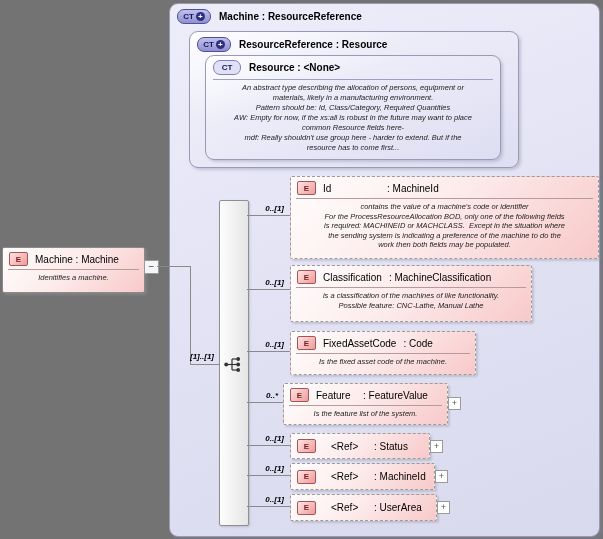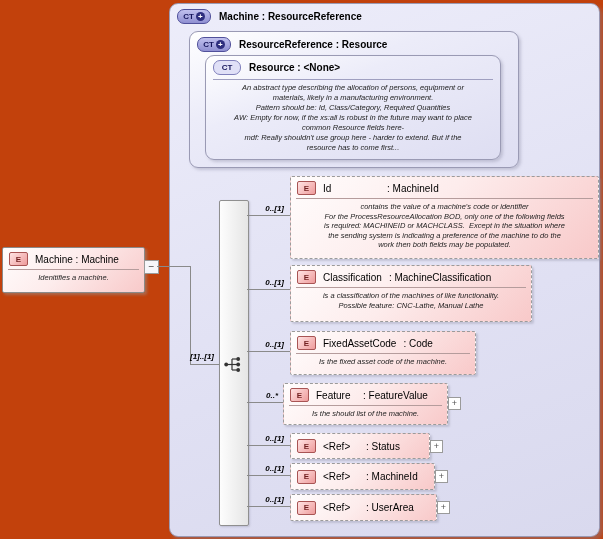--- a/index.html
+++ b/index.html
@@ -1,16 +1,16 @@
 <!DOCTYPE html>
 <html><head>
 <meta charset="utf-8">
 <style>
   html,body{margin:0;padding:0;background:#fff;}
-  .canvas{position:relative;width:603px;height:539px;background:#c2410c;
+  .canvas{position:relative;width:603px;height:539px;background:#737373;
           font-family:"Liberation Sans",sans-serif;overflow:hidden;}
 
   
   .ct-box{position:absolute;border:1px solid #9a9ab4;border-radius:9px;}
   .ct-outer{background:linear-gradient(160deg,#ededfa 0%,#e0e0f3 60%,#d9d9ee 100%);
             box-shadow:3px 3px 4px rgba(130,130,155,.45);}
   .ct-inner{background:linear-gradient(160deg,#ffffff 0%,#ececf9 35%,#dedef2 100%);
             box-shadow:2px 2px 3px rgba(130,130,155,.35);}
   .ct-head{display:flex;align-items:center;gap:8px;padding:5px 0 0 7px;}
   .ct-title{font-weight:bold;font-size:10px;color:#000;white-space:nowrap;}
@@ -27,21 +27,21 @@
   
   .ebox{position:absolute;background:linear-gradient(135deg,#fffdfd 0%,#fdecec 45%,#f8c9c9 100%);
         border:1px dashed #9b9b9b;border-radius:2px;
         box-shadow:2px 2px 2px rgba(140,140,160,.35);}
   .ebox.solid{border:1px solid #8a8a8a;box-shadow:2px 2px 3px rgba(150,150,150,.5);}
   .ehead{display:flex;align-items:center;gap:7px;height:20px;padding:1px 6px 0;}
   .ehead.fill{height:100%;padding:0 6px;}
   .ename,.etype{font-weight:normal;font-size:10px;color:#000;white-space:nowrap;}
   .c0 .ename{min-width:57px;}
   .c3 .ename{min-width:40px;}
-  .c4 .ename,.c5 .ename,.c6 .ename{min-width:36px;}
+  .c4 .ename,.c5 .ename,.c6 .ename{min-width:36px;margin-left:8px;}
   .badge-e{flex:0 0 auto;width:17px;height:12px;
            background:linear-gradient(135deg,#ffe3e3,#ee9b9b);
            border:1px solid #a85454;border-radius:2px;color:#701f1f;font-size:8px;
            font-weight:bold;display:flex;align-items:center;justify-content:center;}
   .esep{border-top:1px solid #b59c9c;margin:0 5px;}
   .esep.blue{border-top:1px solid #9f9fc0;margin:0 7px;}
   .ann{font-style:italic;font-size:7.5px;line-height:9.5px;color:#1c1c1c;
        padding:3px 6px 2px;white-space:pre-wrap;text-align:center;}
   .ann.res{line-height:10px;padding:3px 7px;}
 
@@ -183,21 +183,21 @@
     <div class="ann">Is the fixed asset code of the machine.</div>
   </div>
 
   <div class="ebox c3" style="left:283px;top:383px;width:163px;height:40px;">
     <div class="ehead">
       <span class="badge-e">E</span>
       <span class="ename">Feature</span>
       <span class="etype">: FeatureValue</span>
     </div>
     <div class="esep"></div>
-    <div class="ann">Is the should list of the machine.</div>
+    <div class="ann">Is the feature list of the system.</div>
   </div>
   <div class="expand-btn" style="left:448px;top:397px;">+</div>
 
   <div class="ebox c4" style="left:290px;top:433px;width:138px;height:24px;">
     <div class="ehead fill">
       <span class="badge-e">E</span>
       <span class="ename">&lt;Ref&gt;</span>
       <span class="etype">: Status</span>
     </div>
   </div>

